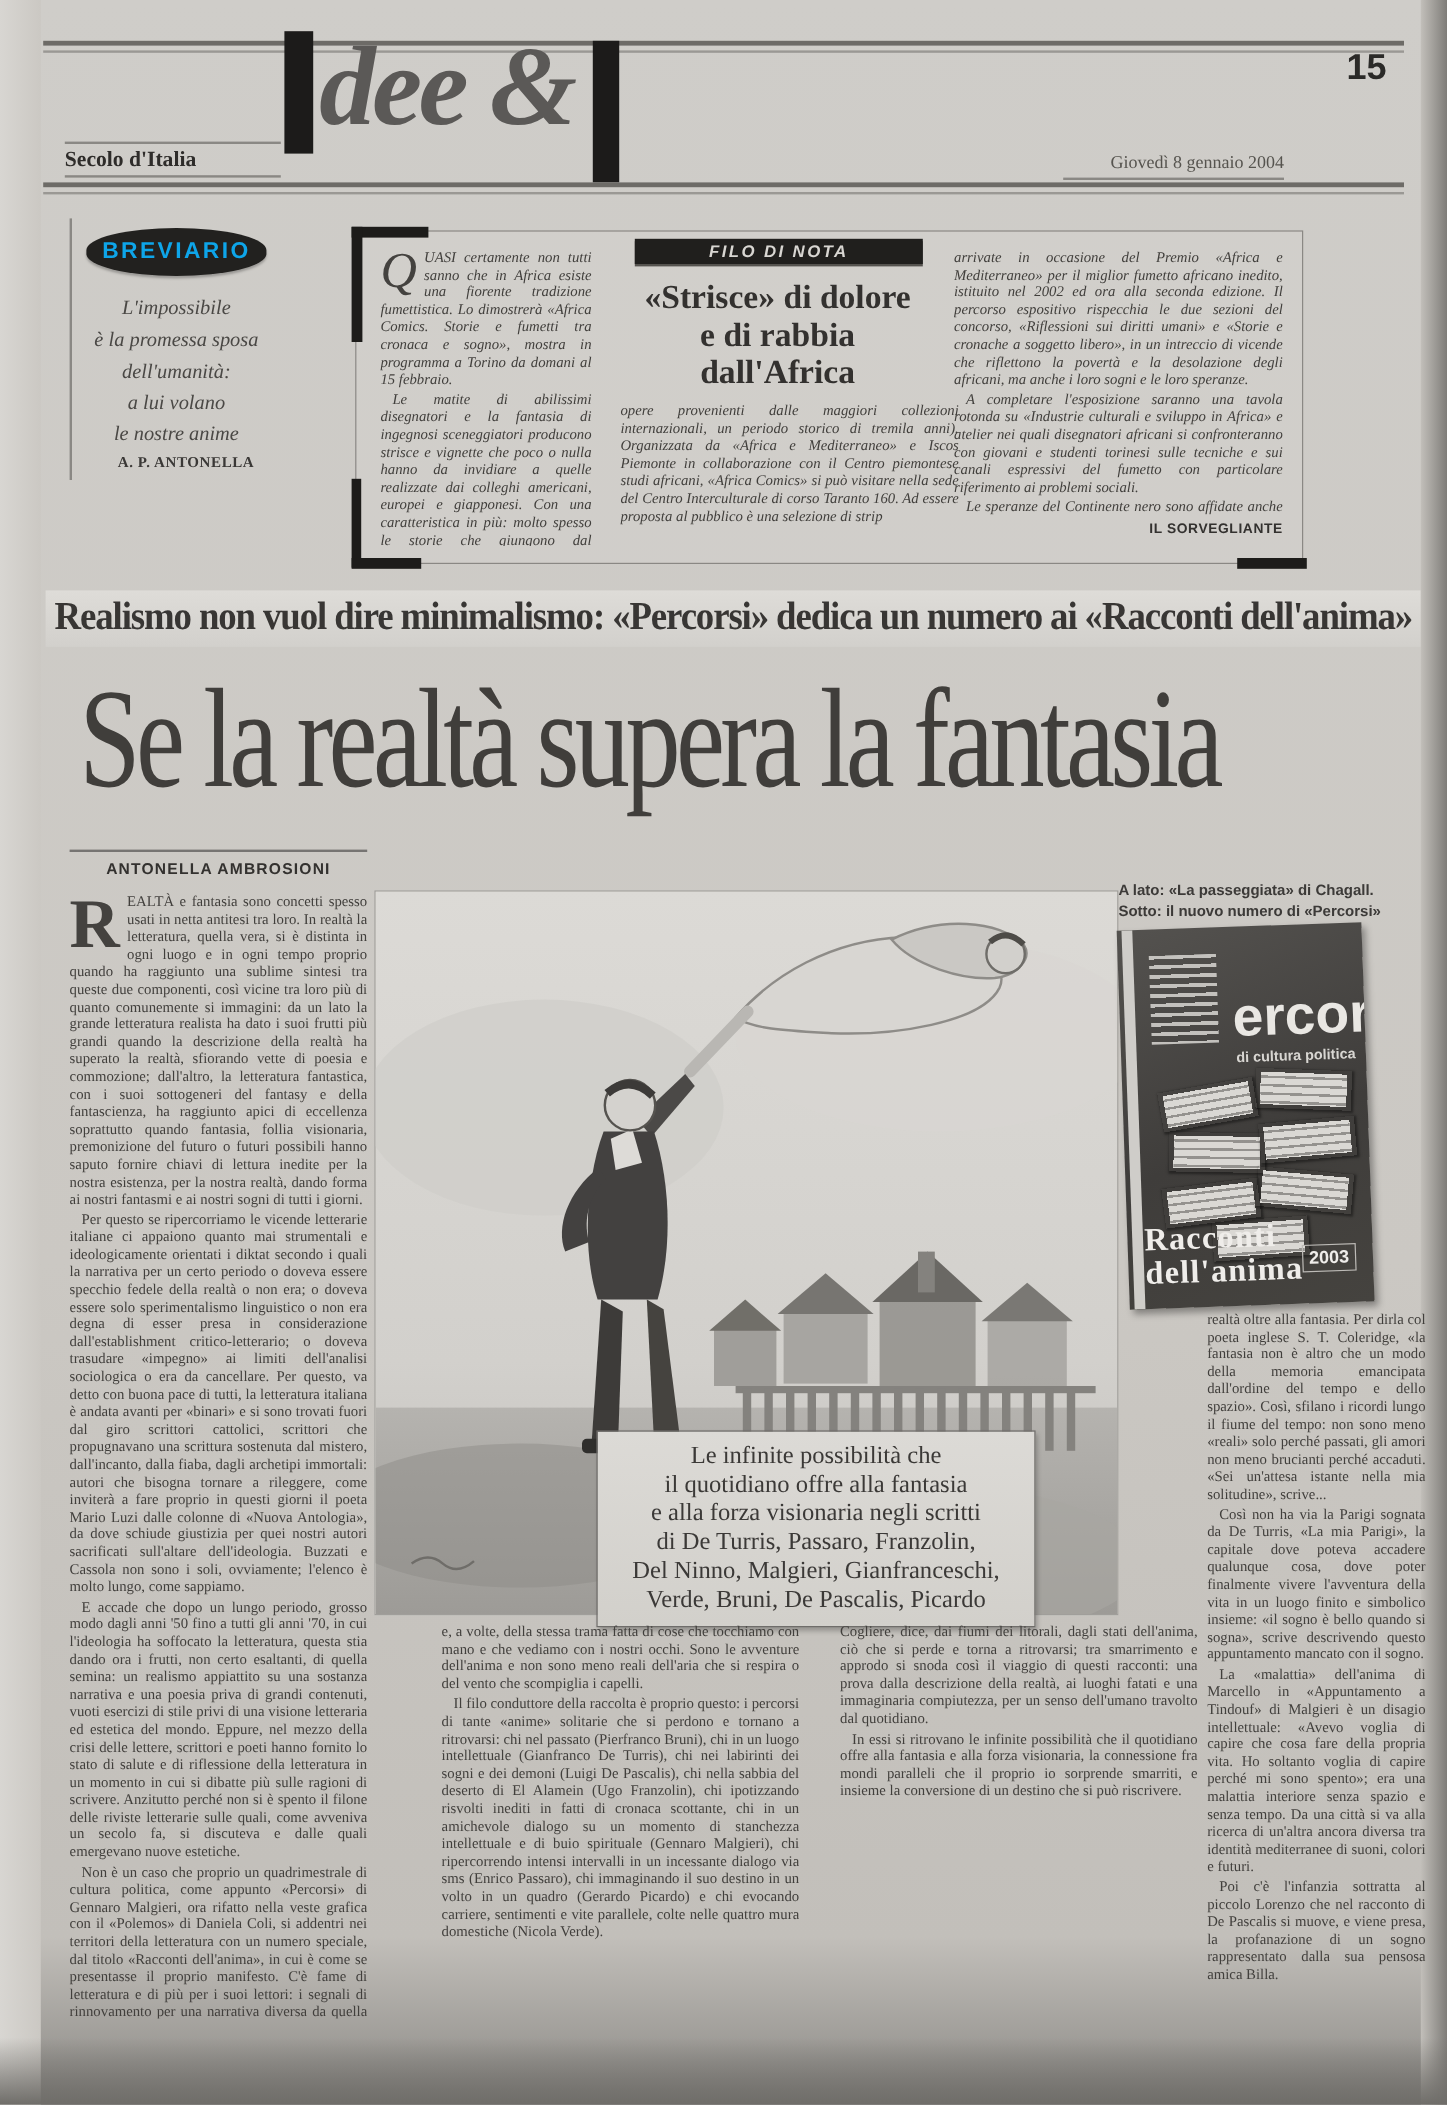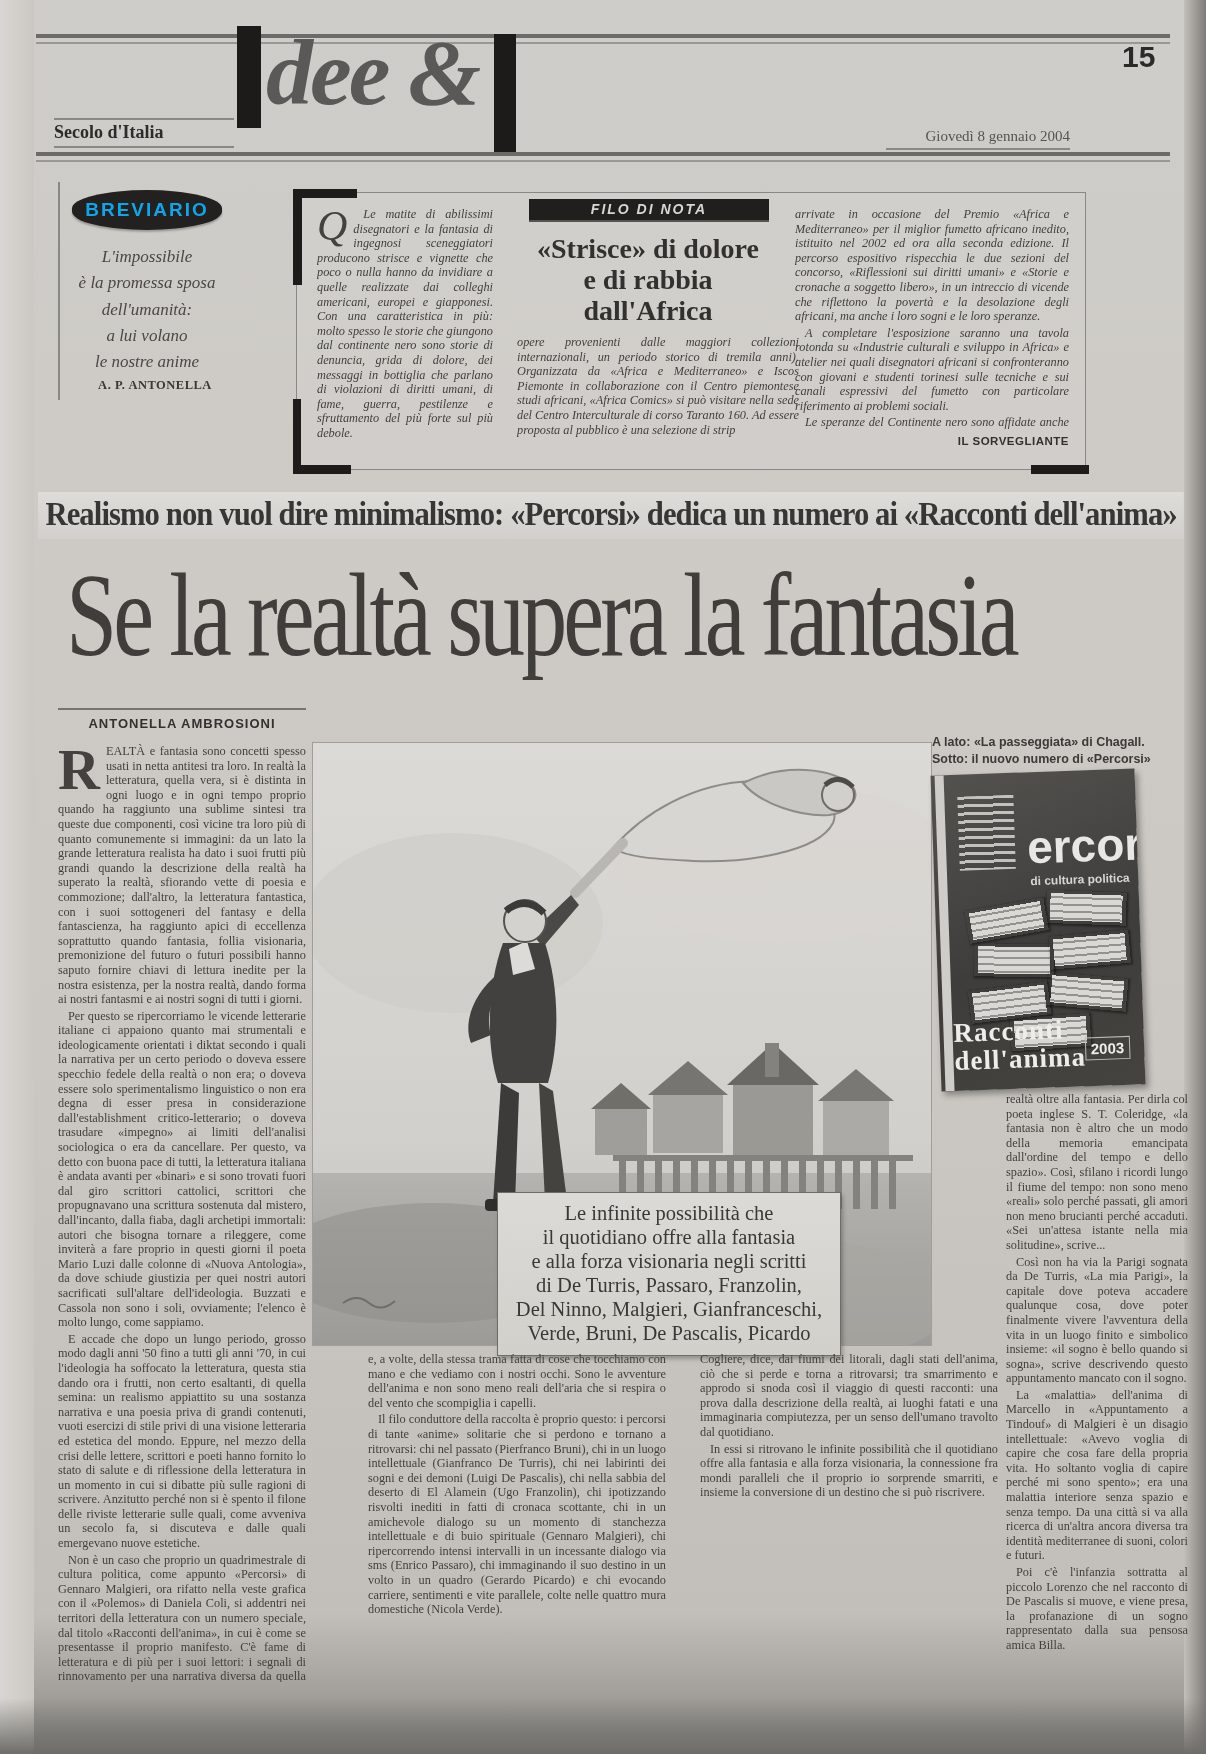--- a/index.html
+++ b/index.html
@@ -111,20 +111,21 @@
 
   <div class="abs filobox" style="left:296px;top:192px;width:788px;height:276px;">
     <div class="corner" style="position:absolute;left:-4px;top:-4px;width:64px;height:9px;"></div>
     <div class="corner" style="position:absolute;left:-4px;top:-4px;width:9px;height:96px;"></div>
     <div class="corner" style="position:absolute;left:-4px;top:206px;width:8px;height:74px;"></div>
     <div class="corner" style="position:absolute;left:-4px;bottom:-5px;width:58px;height:9px;"></div>
     <div class="corner" style="position:absolute;right:-4px;bottom:-5px;width:58px;height:9px;"></div>
 
     <div class="bodytxt ital colblock" style="position:absolute;left:20px;top:14px;width:176px;height:248px;">
       <span class="dropcap" style="font-size:42px;font-weight:normal;">Q</span>
+      <p class="noindent">UASI certamente non tutti sanno che in Africa esiste una fiorente tradizione fumettistica. Lo dimostrerà «Africa Comics. Storie e fumetti tra cronaca e sogno», mostra in programma a Torino da domani al 15 febbraio.</p>
       <p>Le matite di abilissimi disegnatori e la fantasia di ingegnosi sceneggiatori producono strisce e vignette che poco o nulla hanno da invidiare a quelle realizzate dai colleghi americani, europei e giapponesi. Con una caratteristica in più: molto spesso le storie che giungono dal continente nero sono storie di denuncia, grida di dolore, dei messaggi in bottiglia che parlano di violazioni di diritti umani, di fame, guerra, pestilenze e sfruttamento del più forte sul più debole.</p>
 
     </div>
 
     <div class="abs filo-banner" style="left:232px;top:6px;width:240px;height:21px;position:absolute;">FILO DI NOTA</div>
     <div class="filo-title" style="position:absolute;left:206px;top:40px;width:290px;">«Strisce» di dolore
 e di rabbia
 dall'Africa</div>
     <div class="bodytxt ital colblock" style="position:absolute;left:220px;top:142px;width:282px;height:120px;">
       <p class="noindent">opere provenienti dalle maggiori collezioni internazionali, un periodo storico di tremila anni). Organizzata da «Africa e Mediterraneo» e Iscos Piemonte in collaborazione con il Centro piemontese studi africani, «Africa Comics» si può visitare nella sede del Centro Interculturale di corso Taranto 160. Ad essere proposta al pubblico è una selezione di strip</p>
@@ -246,21 +247,21 @@
     <div class="slip" style="left:30px;top:212px;transform:rotate(-5deg);"></div>
     <div class="slip" style="left:108px;top:204px;transform:rotate(7deg);"></div>
     <div class="slip" style="left:70px;top:243px;transform:rotate(-2deg);"></div>
     <div class="cover-foot">
       <div>Racconti</div>
       <div>dell'anima</div>
     </div>
     <div class="cover-year">2003</div>
   </div>
 
-  <div class="abs pullquote" style="left:497px;top:1192px;width:326px;height:146px;padding:8px 8px;">Le infinite possibilità che
+  <div class="abs pullquote" style="left:497px;top:1192px;width:326px;height:146px;padding:8px 19px;">Le infinite possibilità che
 il quotidiano offre alla fantasia
 e alla forza visionaria negli scritti
 di De Turris, Passaro, Franzolin,
 Del Ninno, Malgieri, Gianfranceschi,
 Verde, Bruni, De Pascalis, Picardo</div>
 
   <div class="abs bodytxt colblock" style="left:368px;top:1352px;width:298px;height:336px;">
     <p class="noindent">e, a volte, della stessa trama fatta di cose che tocchiamo con mano e che vediamo con i nostri occhi. Sono le avventure dell'anima e non sono meno reali dell'aria che si respira o del vento che scompiglia i capelli.</p>
     <p>Il filo conduttore della raccolta è proprio questo: i percorsi di tante «anime» solitarie che si perdono e tornano a ritrovarsi: chi nel passato (Pierfranco Bruni), chi in un luogo intellettuale (Gianfranco De Turris), chi nei labirinti dei sogni e dei demoni (Luigi De Pascalis), chi nella sabbia del deserto di El Alamein (Ugo Franzolin), chi ipotizzando risvolti inediti in fatti di cronaca scottante, chi in un amichevole dialogo su un momento di stanchezza intellettuale e di buio spirituale (Gennaro Malgieri), chi ripercorrendo intensi intervalli in un incessante dialogo via sms (Enrico Passaro), chi immaginando il suo destino in un volto in un quadro (Gerardo Picardo) e chi evocando carriere, sentimenti e vite parallele, colte nelle quattro mura domestiche (Nicola Verde).</p>
   </div>

